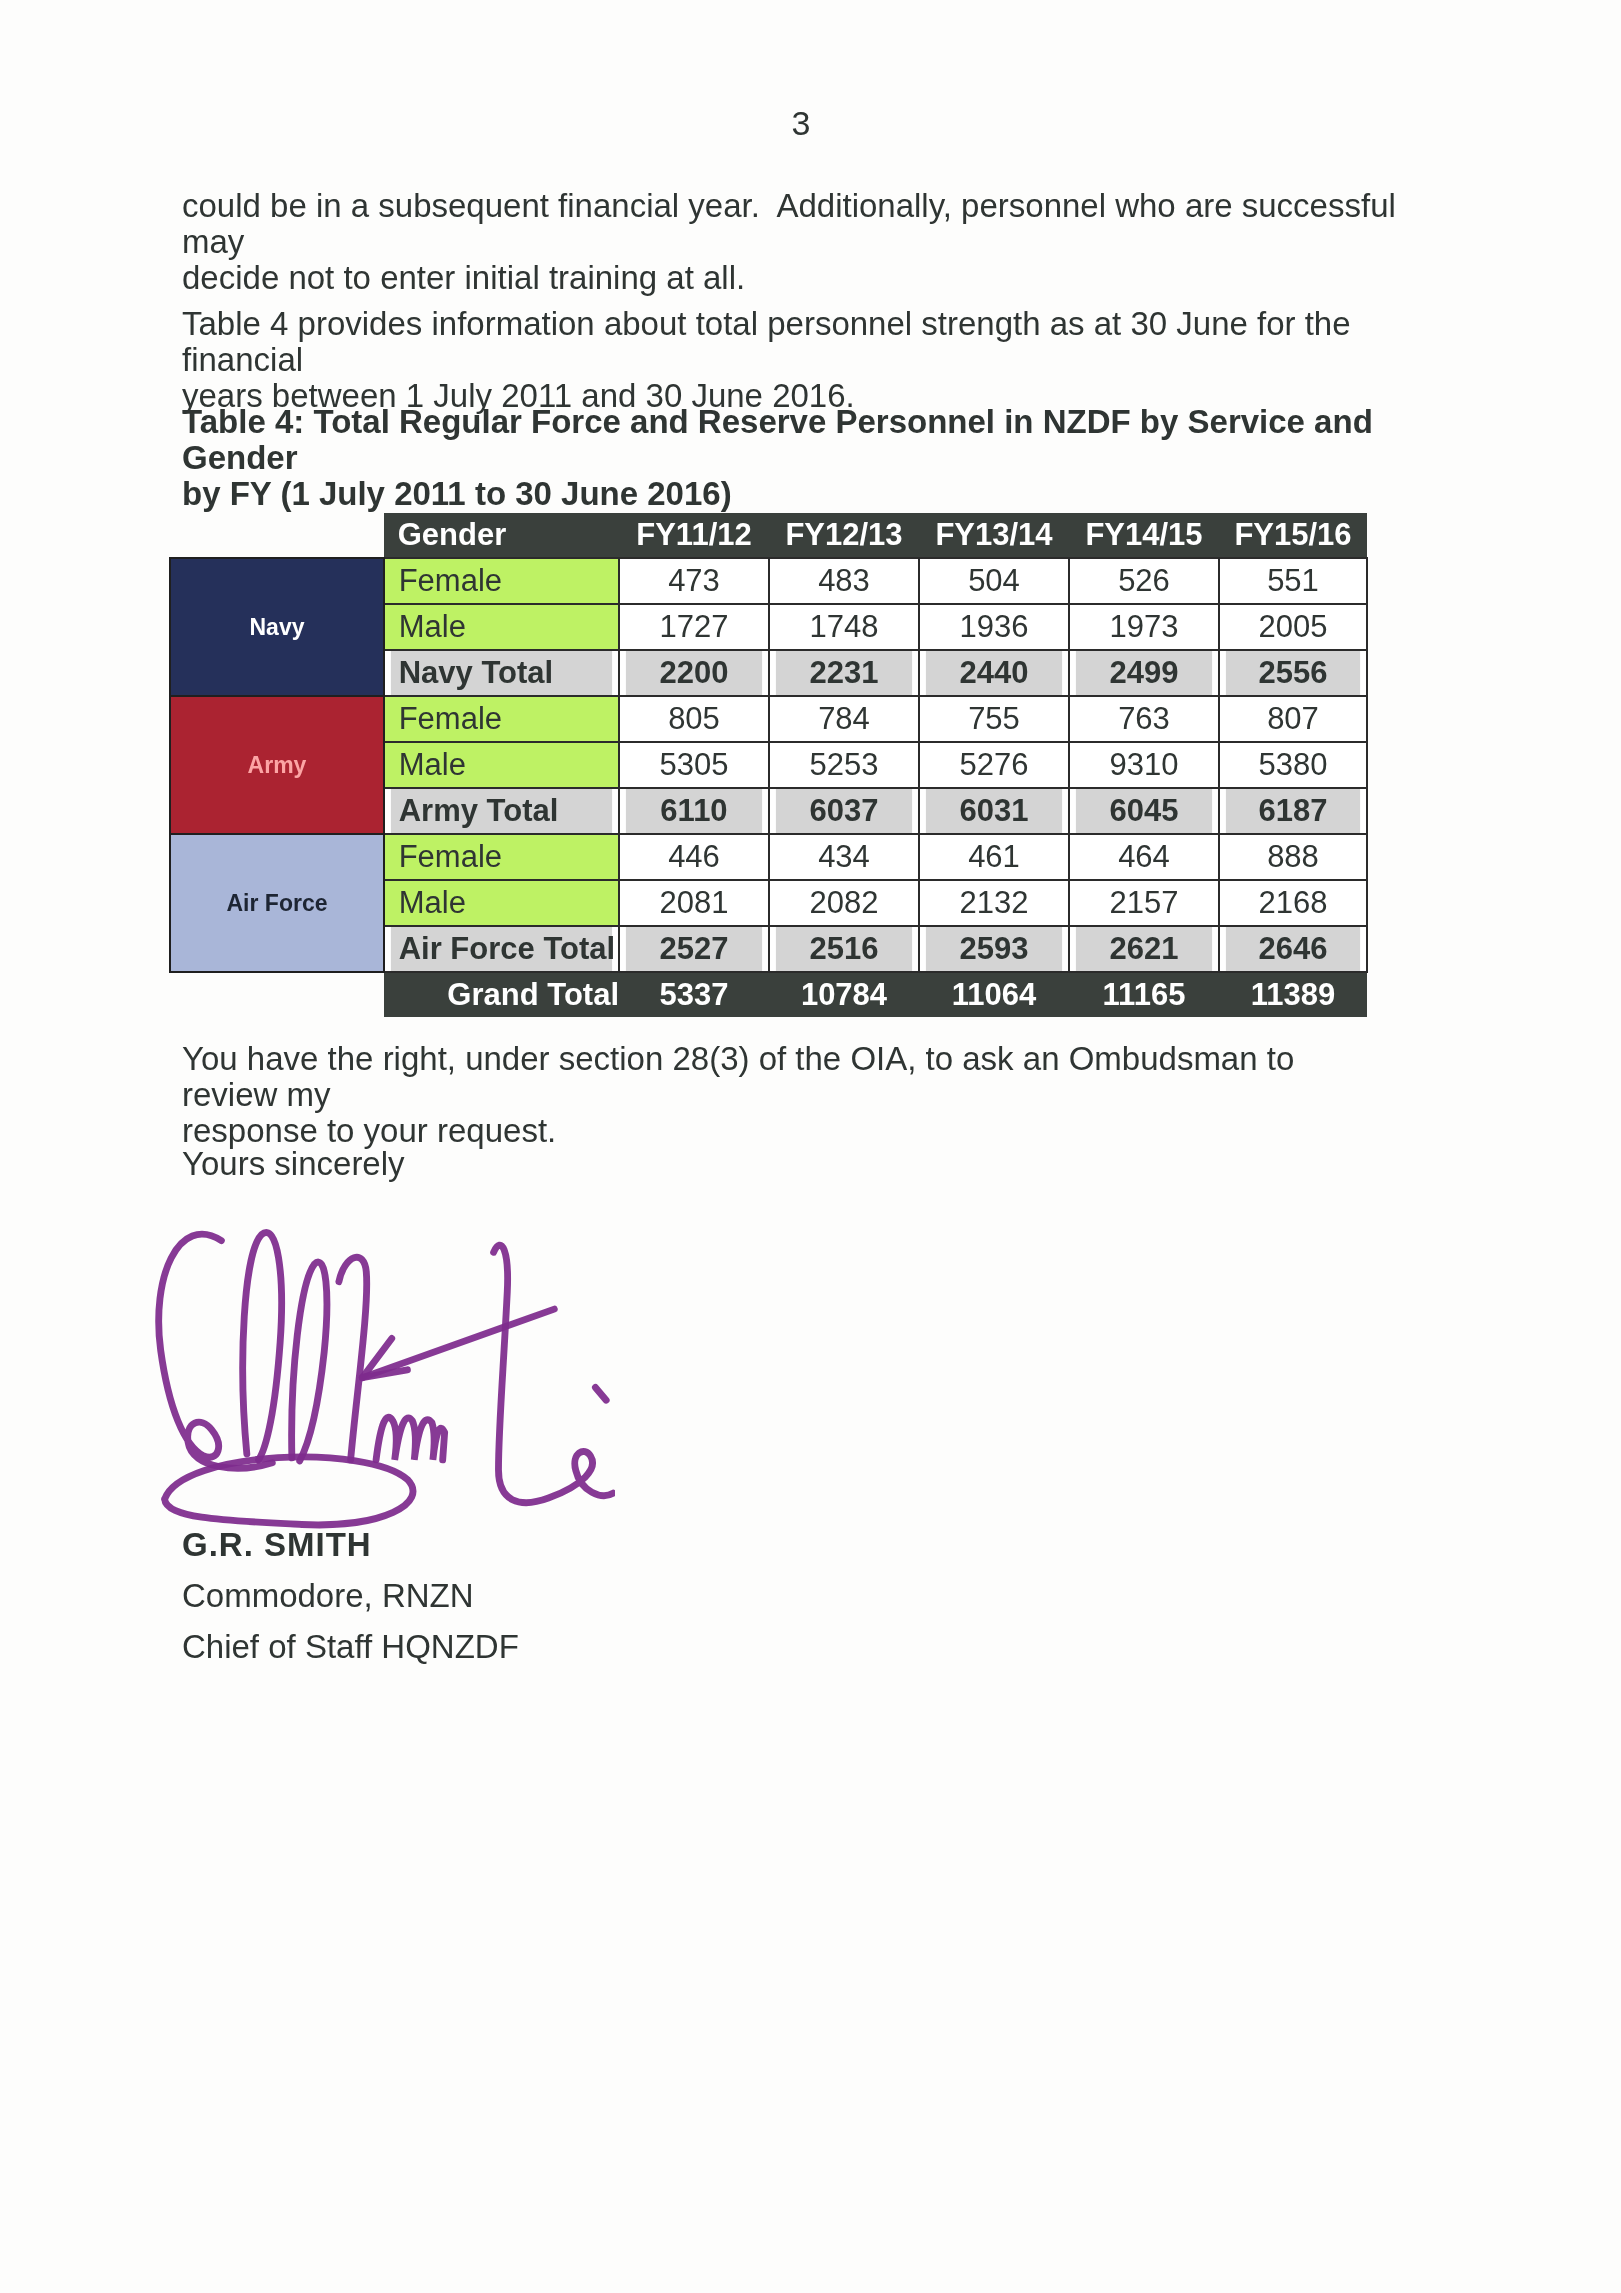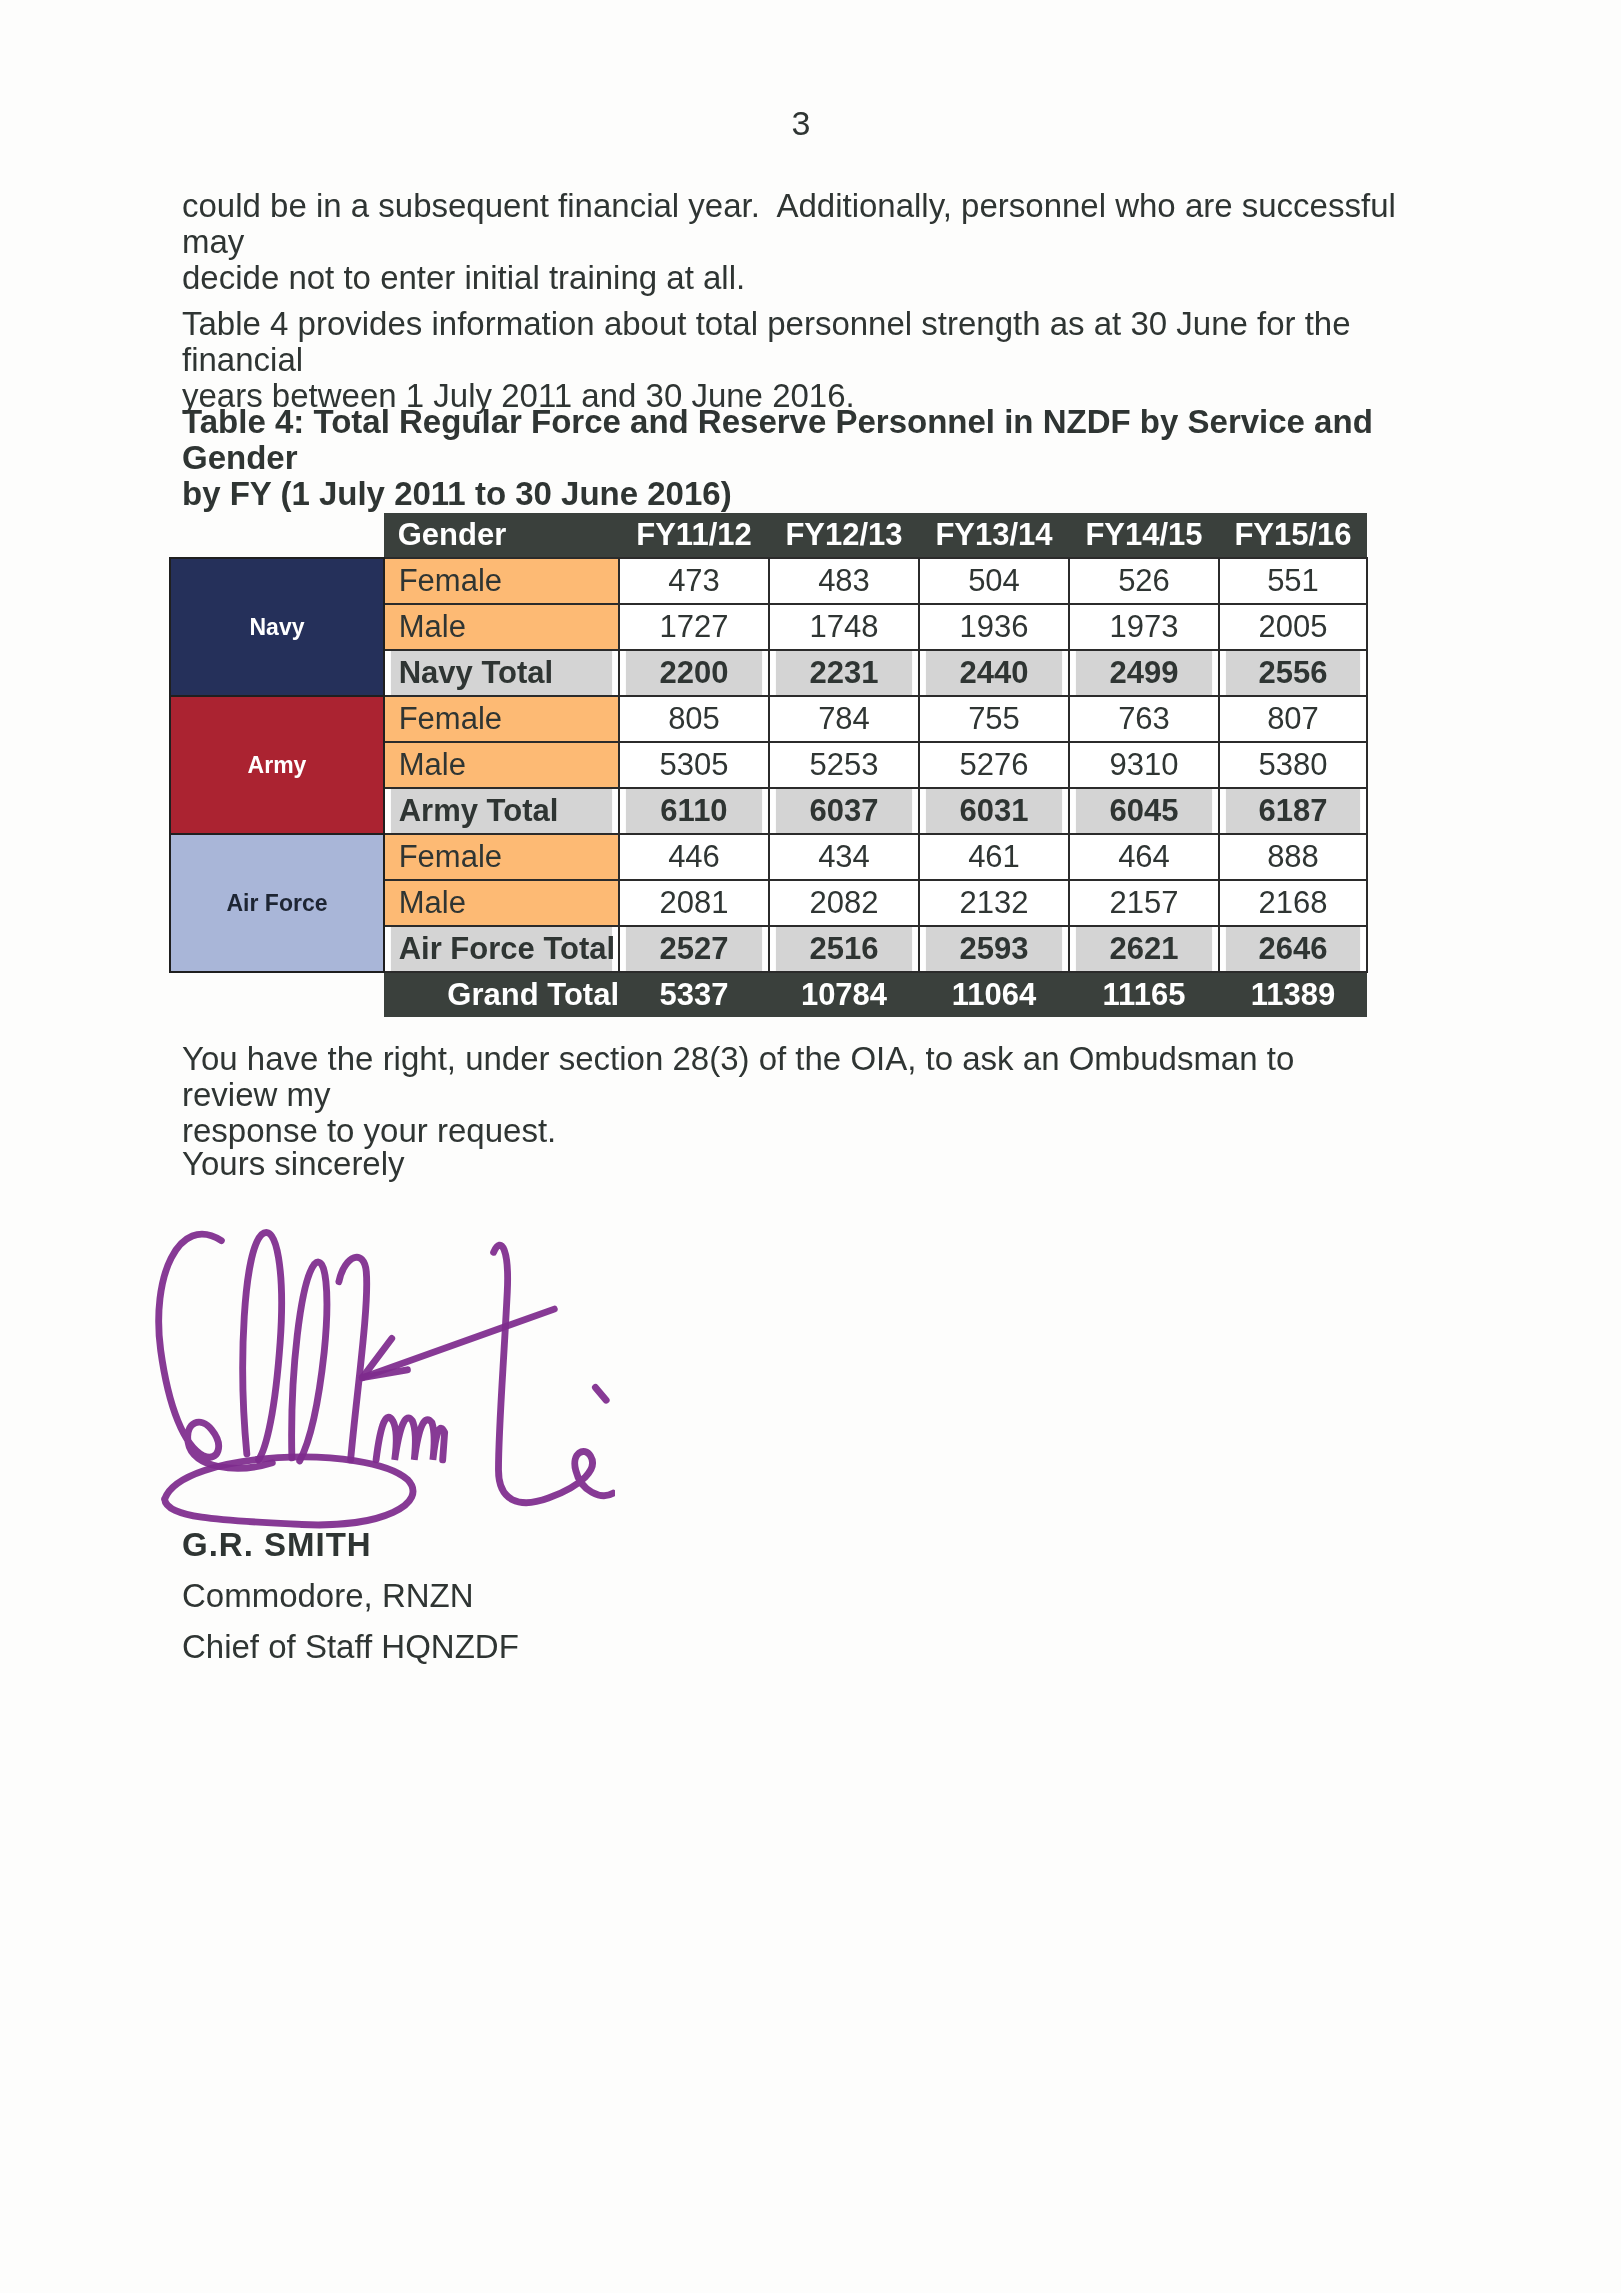--- a/index.html
+++ b/index.html
@@ -18,26 +18,26 @@
   
   .tblwrap{left:169px;top:513px;width:984px;}
   table{border-collapse:collapse;table-layout:fixed;width:1197px;font-size:31px;}
   td,th{height:44px;padding:0;overflow:hidden;}
   th{font-weight:bold;}
   .blank{border:none;background:transparent;}
   .hdr{background:#3a403c;color:#fff;border:none;}
   .hdr.lft{text-align:left;padding-left:13.7px;}
   .hdr.ctr{text-align:center;}
   .cell{border:2px solid #2b2b2b;background:#fff;text-align:center;}
-  .glabel{border:2px solid #2b2b2b;background:#fdba74;text-align:left;padding-left:13.7px;}
+  .glabel{border:2px solid #2b2b2b;background:#bef264;text-align:left;padding-left:13.7px;}
   .totrow{background:#d4d4d4;font-weight:bold;
           box-shadow:inset 5.9px 0 0 #fff, inset -5.9px 0 0 #fff;}
   .svc{border:2.9px solid #1f1f1f;text-align:center;font-weight:bold;font-size:23px;}
   .svc-navy{background:#25305a;color:#fff;}
-  .svc-army{background:#ab2331;color:#ffffff;}
+  .svc-army{background:#ab2331;color:#fca5a5;}
   .svc-af{background:#a9b6d8;color:#1d2533;}
   .gt{background:#3a403c;color:#fff;font-weight:bold;border:none;text-align:center;}
   .gt.lft{text-align:right;padding-left:22px;}
   
   .sig{left:145px;top:1213px;pointer-events:none;}
   .sig path{fill:none;stroke:#7e2b8d;stroke-width:7;stroke-linecap:round;opacity:0.93;}
 </style>
 </head>
 <body>
 

